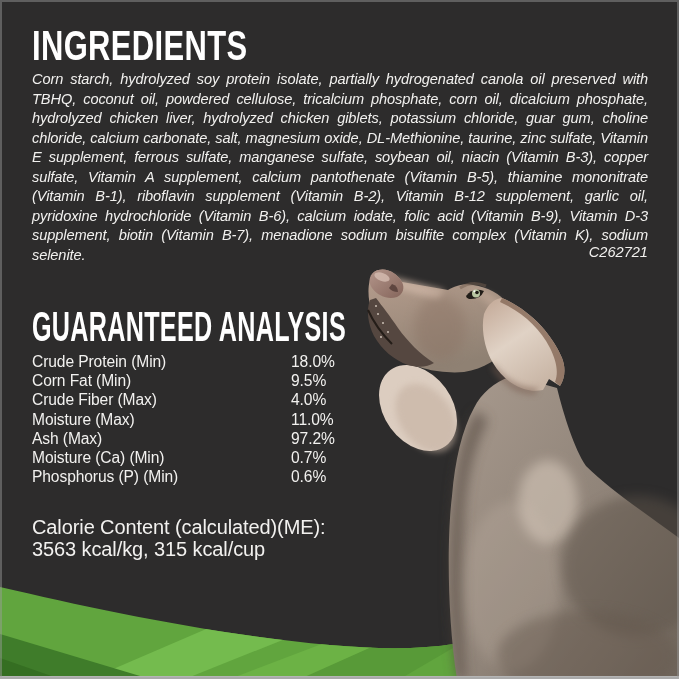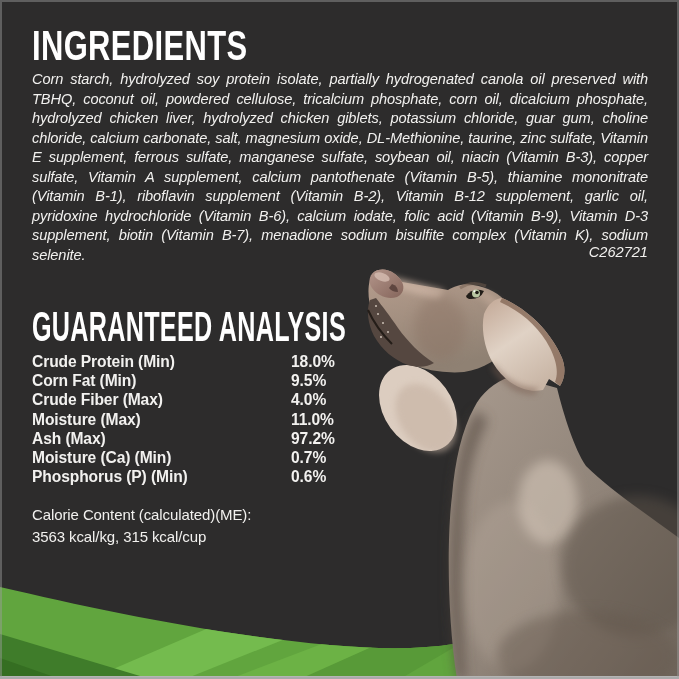--- a/index.html
+++ b/index.html
@@ -26,25 +26,25 @@
   }
   #product-code{
     position:absolute;right:0;bottom:3px;font-size:14.6px;line-height:19.5px;
     color:#f2f1ef;background:transparent;
   }
   #ga-table{
     position:absolute;left:32px;top:353px;width:315px;z-index:5;
   }
   .ga-row{
     display:flex;justify-content:space-between;align-items:baseline;
-    height:19.2px;font-size:15.6px;color:#f2f1ef;letter-spacing:-0.1px;font-weight:bold;
+    height:19.2px;font-size:15.6px;color:#f2f1ef;letter-spacing:-0.1px;
   }
   .ga-val{text-align:left;min-width:56px;}
   #calorie-block{
-    position:absolute;left:32px;top:504px;z-index:5;font-size:15px;
+    position:absolute;left:32px;top:516px;z-index:5;font-size:20px;
     line-height:22px;color:#f2f1ef;letter-spacing:-0.1px;
   }
   #swoosh{position:absolute;left:0;top:560px;width:679px;height:119px;z-index:10;}
   #dog{position:absolute;left:352px;top:266px;width:327px;height:413px;z-index:20;}
   #bottom-strip{
     position:absolute;left:0;bottom:0;width:679px;height:3px;
     background:#b5b5b5;z-index:30;
   }
   #frame-edge{
     position:absolute;inset:0;z-index:40;pointer-events:none;

